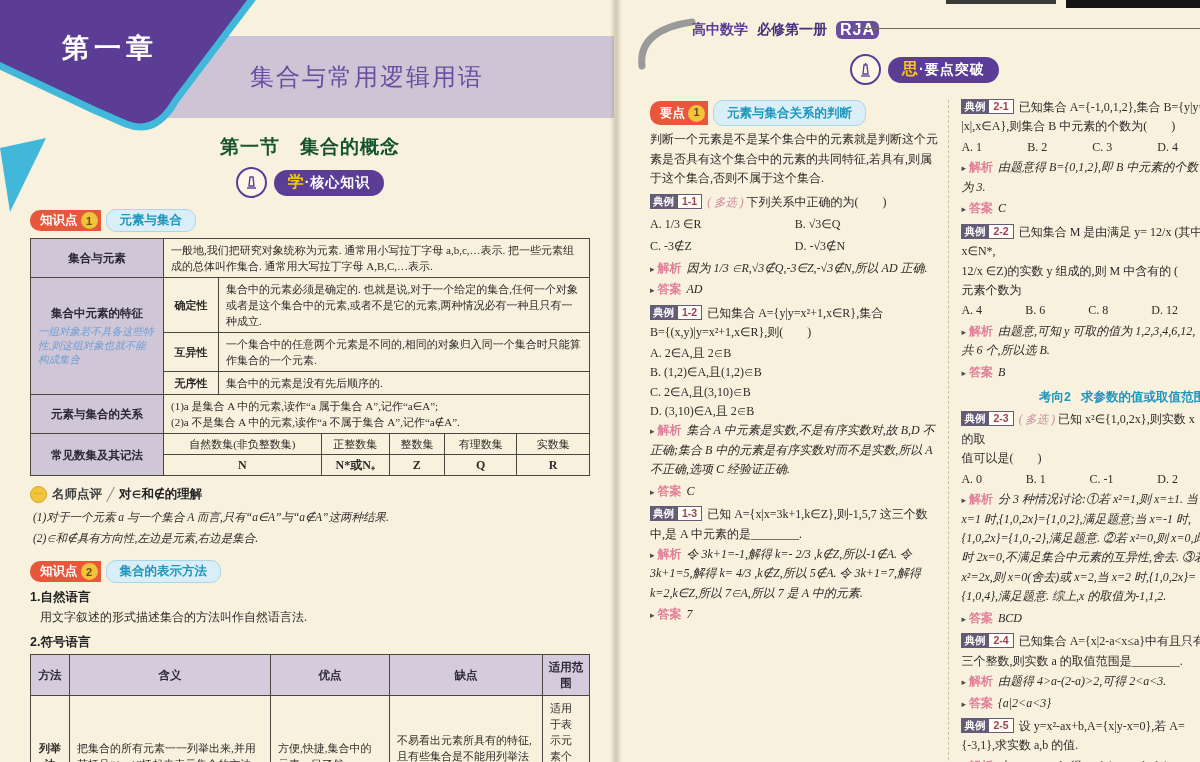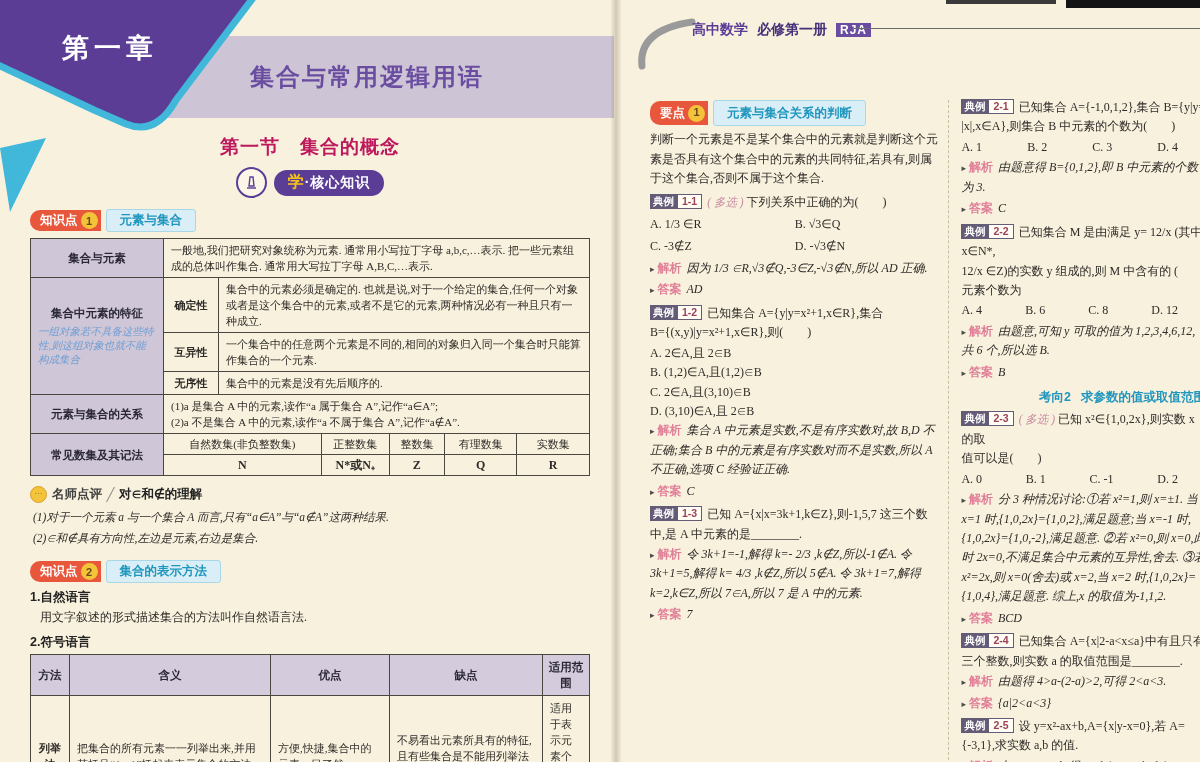--- a/index.html
+++ b/index.html
@@ -5,39 +5,39 @@
   html,body{margin:0;padding:0;background:#e9e2d0;}
   .spread{position:relative;width:1200px;height:762px;background:#f8f1de;overflow:hidden;
           font-family:"Liberation Serif",serif;color:#2e2b28;}
   
   .gutter{position:absolute;left:610px;top:0;width:12px;height:762px;
           background:linear-gradient(90deg,rgba(0,0,0,0),rgba(110,95,70,.28) 50%,rgba(0,0,0,0));}
   
   .page-left{position:absolute;left:0;top:0;width:614px;height:762px;}
   .strip{position:absolute;left:148px;top:36px;width:466px;height:82px;background:#cdc5d6;}
   .strip-title{position:absolute;left:102px;top:50%;transform:translateY(-50%);
-          font-family:"Liberation Sans",sans-serif;font-size:24px;font-weight:bold;color:#6a4da0;letter-spacing:2px;}
+          font-family:"Liberation Sans",sans-serif;font-size:24px;font-weight:normal;color:#6a4da0;letter-spacing:2px;}
   .banner{position:absolute;left:0;top:0;width:300px;height:240px;}
   .banner-label{position:absolute;left:62px;top:30px;font-family:"Liberation Sans",sans-serif;
           font-size:27px;font-weight:bold;color:#ffffff;letter-spacing:5px;}
   .lp-body{position:absolute;left:30px;top:134px;width:560px;}
-  .section-title{text-align:center;font-family:"Liberation Sans",sans-serif;font-size:19px;font-weight:bold;color:#be185d;letter-spacing:1px;}
+  .section-title{text-align:center;font-family:"Liberation Sans",sans-serif;font-size:19px;font-weight:bold;color:#14532d;letter-spacing:1px;}
   .badge-row{display:flex;justify-content:center;align-items:center;gap:7px;margin:7px 0 11px;}
   .circ-icon{width:27px;height:27px;border:2px solid #5b3d96;border-radius:50%;background:#fbf6e8;
           display:flex;align-items:center;justify-content:center;flex:none;}
   .pill{background:#5b3d96;border-radius:14px;padding:2px 14px 3px;font-family:"Liberation Sans",sans-serif;
           font-weight:bold;font-size:14px;color:#fff;letter-spacing:1px;}
   .pill .lead{color:#f6c21a;font-size:16px;}
   .kp{display:flex;align-items:center;margin:8px 0 6px;font-family:"Liberation Sans",sans-serif;}
   .kp-tag{background:#e8563c;color:#fff;font-weight:bold;font-size:12.5px;padding:2px 3px 2px 10px;
           border-radius:10px 0 0 10px;display:inline-flex;align-items:center;}
   .kp-num{background:#f3c33a;color:#6b4a18;width:17px;height:17px;border-radius:50%;
           display:inline-flex;align-items:center;justify-content:center;font-size:11px;font-weight:bold;margin-left:3px;}
   .kp-title{background:#d9eef7;border:1px solid #a8d8e8;color:#1f96bd;font-weight:bold;font-size:12.5px;
-          padding:2px 13px;border-radius:3px;margin-left:5px;}
+          padding:2px 13px;border-radius:10px;margin-left:5px;}
   table{border-collapse:collapse;width:100%;font-size:11px;line-height:16px;}
   .t1 td{border:1px solid #4a4640;padding:3px 7px;vertical-align:middle;}
   .t1 .hd{background:#cfc6d8;font-weight:bold;font-family:"Liberation Sans",sans-serif;font-size:11.5px;
           text-align:center;width:118px;color:#2b2835;}
   .sub-k{width:40px;text-align:center;font-weight:bold;font-family:"Liberation Sans",sans-serif;}
   .note{color:#6f9ed3;font-size:10.5px;font-style:italic;font-weight:normal;margin-top:4px;line-height:14px;
           font-family:"Liberation Serif",serif;text-align:left;}
   .nested{width:100%;border-collapse:collapse;}
   .nested td{border:1px solid #4a4640;text-align:center;padding:2px 2px;}
   .nested .sym{font-weight:bold;font-size:12px;}
@@ -56,21 +56,21 @@
   .t2 td{border:1px solid #4a4640;padding:4px 7px;vertical-align:middle;}
   .method{text-align:center;font-family:"Liberation Sans",sans-serif;font-weight:bold;width:20px;padding:4px 8px;}
   
   .page-right{position:absolute;left:624px;top:0;width:583px;height:648px;}
   .topbar1{position:absolute;top:0;left:322px;width:110px;height:4px;background:#3a3a3a;}
   .topbar2{position:absolute;top:0;left:442px;width:141px;height:8px;background:#141414;}
   .swoosh{position:absolute;left:10px;top:12px;}
   .rp-course{position:absolute;left:68px;top:21px;font-family:"Liberation Sans",sans-serif;font-weight:bold;
           font-size:14px;color:#5b3d96;display:flex;align-items:center;gap:9px;}
   .rp-book{color:#46307a;}
-  .rp-edition{background:#6a4da0;color:#fff;border-radius:0;padding:0 4px;font-size:12px;letter-spacing:1px;}
+  .rp-edition{background:#6a4da0;color:#fff;border-radius:6px;padding:0 4px;font-size:16px;letter-spacing:1px;}
   .rp-head-line{position:absolute;left:230px;top:28px;right:6px;height:1px;background:#6b6b6b;}
   .think-badge{position:absolute;left:226px;top:54px;display:flex;align-items:center;gap:7px;}
   .rp-cols{position:absolute;left:26px;top:100px;width:556px;display:flex;font-size:12px;line-height:1.62;}
   .col1{width:290px;padding-right:9px;}
   .col2{width:245px;padding-left:12px;border-left:1px dashed #cbbd9d;}
   .rp-cols p{margin:0 0 2px;}
   .q{margin:4px 0 1px;}
   .ex-tag-wrap{display:inline-flex;margin-right:5px;font-family:"Liberation Sans",sans-serif;
           font-size:10.5px;font-weight:bold;transform:translateY(-1px);}
   .ex-tag{background:#645b76;color:#fff;padding:0 3px;line-height:15px;}
@@ -232,20 +232,30 @@
     <svg class="swoosh" width="70" height="58" viewBox="0 0 70 58">
       <path d="M8,54 Q4,18 58,10" stroke="#9a9a9a" stroke-width="7" fill="none" stroke-linecap="round"></path>
     </svg>
     <div class="rp-course">
       <span>高中数学</span>
       <span class="rp-book">必修第一册</span>
       <span class="rp-edition">RJA</span>
     </div>
     <div class="rp-head-line"></div>
 
+    <div class="think-badge">
+      <span class="circ-icon">
+        <svg width="15" height="15" viewBox="0 0 15 15">
+            <path d="M6,3 L9,3 L10,12 L5,12 Z" fill="none" stroke="#5b3d96" stroke-width="1.3"></path>
+            <line x1="7.5" y1="1" x2="7.5" y2="3" stroke="#5b3d96" stroke-width="1.3"></line>
+            <line x1="3" y1="14" x2="12" y2="14" stroke="#5b3d96" stroke-width="1.3"></line>
+          </svg>
+      </span>
+      <span class="pill"><span class="lead">思</span><span>·要点突破</span></span>
+    </div>
 
     <div class="rp-cols">
 
       <div class="col1">
         <div class="kp" style="margin:0 0 4px;">
           <span class="kp-tag">
               <span>要点</span>
               <span class="kp-num">1</span>
             </span>
           <span class="kp-title">元素与集合关系的判断</span>

